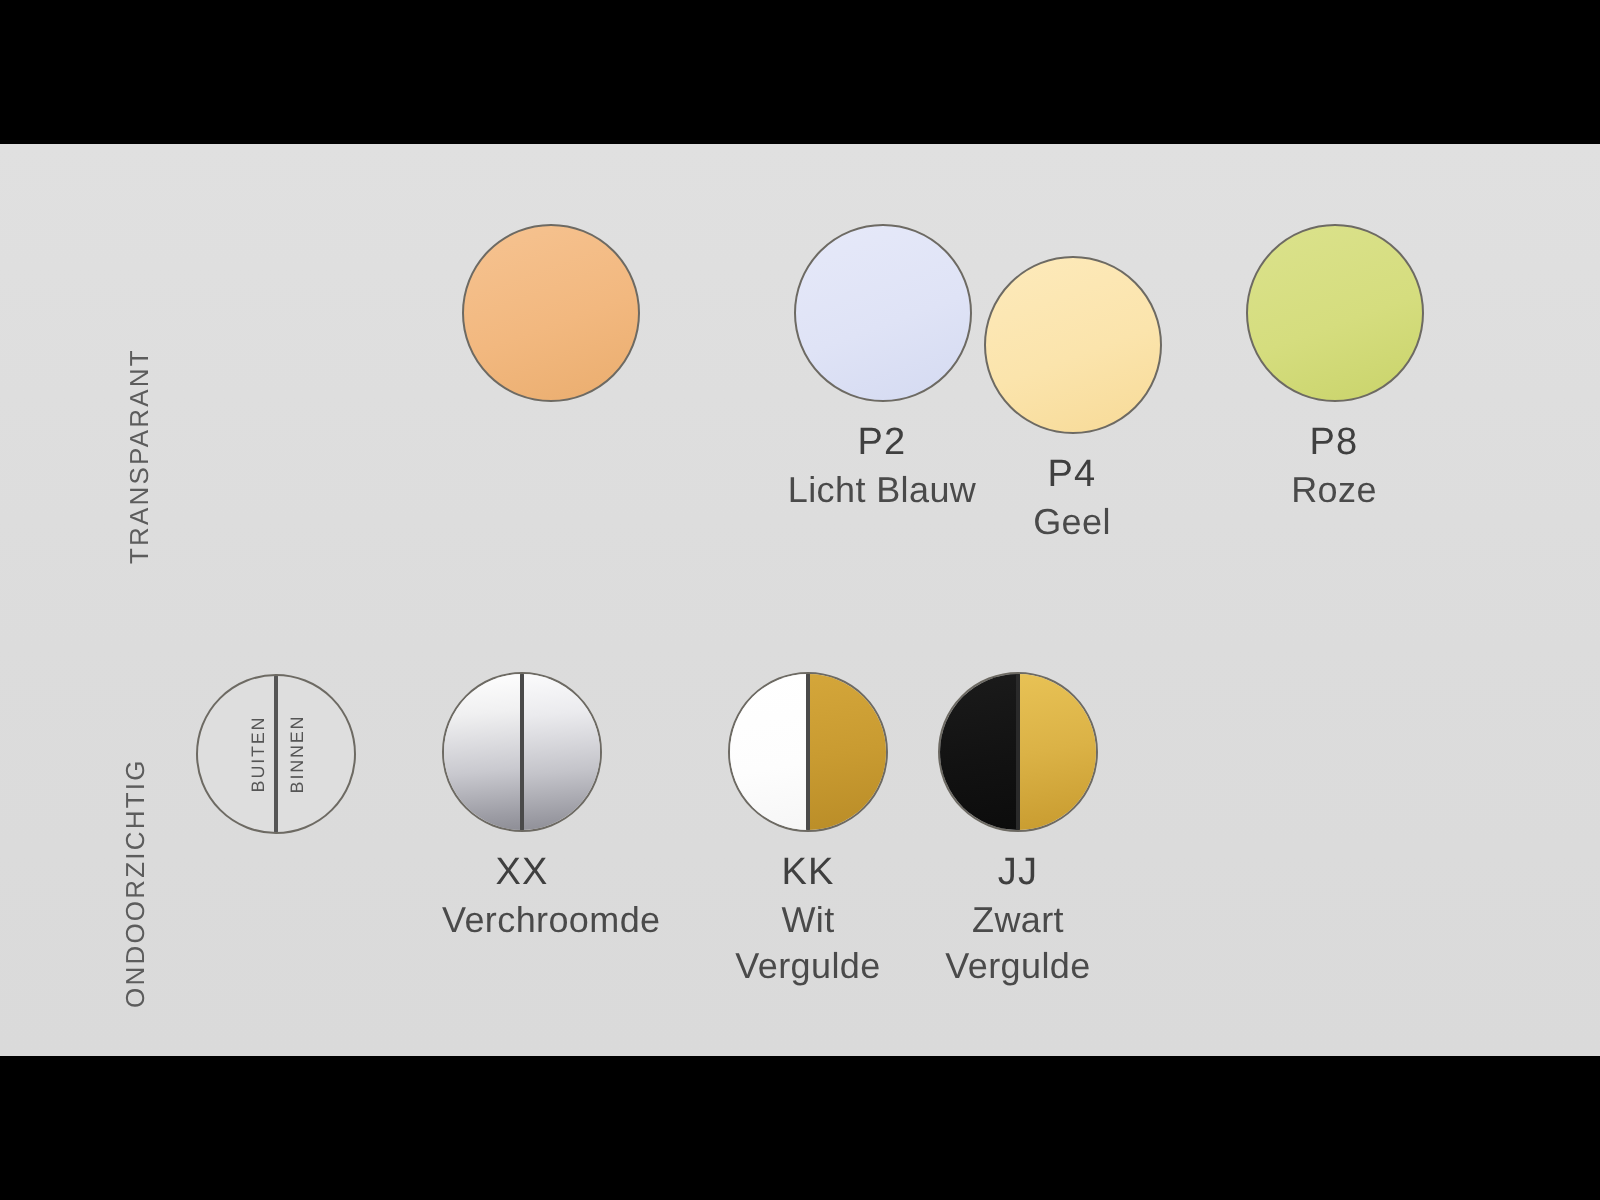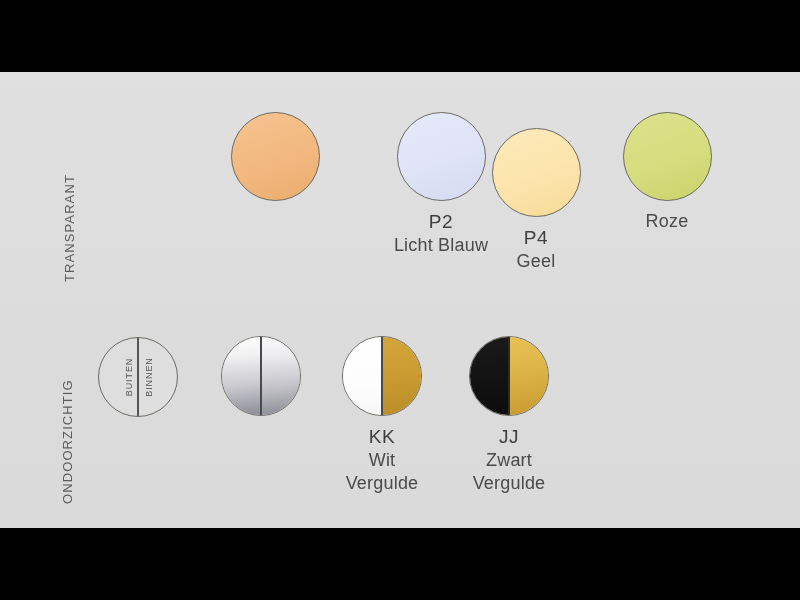--- a/index.html
+++ b/index.html
@@ -192,41 +192,46 @@
       <div class="disc disc-ring" style="background:linear-gradient(160deg,#fdeabb 0%,#fbe4ac 55%,#f7da97 100%);"></div>
       <div class="caption">
         <div class="code">P4</div>
         <div class="name">Geel</div>
       </div>
     </div>
 
     <div class="swatch row-top" style="left:618px; top:40px; width:98px;">
       <div class="disc disc-ring" style="background:linear-gradient(160deg,#dbe28c 0%,#d5dd7e 55%,#c9d36a 100%);"></div>
       <div class="caption">
+        <div class="code">P8</div>
         <div class="name">Roze</div>
       </div>
     </div>
 
     <div class="swatch row-bottom" style="left:98px; top:265px; width:80px;">
       <div class="disc disc-ring" id="legend-disc">
         <div class="legend-divider"></div>
         <div class="legend-word" id="legend-buiten">BUITEN</div>
         <div class="legend-word" id="legend-binnen">BINNEN</div>
       </div>
     </div>
 
     <div class="swatch row-bottom" style="left:221px; top:264px; width:80px;">
       <div class="disc disc-ring">
         <div class="half left" style="background:linear-gradient(175deg,#ffffff 0%,#f0f0f1 26%,#c9c9cf 62%,#9c9ca4 90%,#8e8e96 100%);"></div>
         <div class="half right" style="background:linear-gradient(175deg,#fbfbfc 0%,#ebebee 26%,#c4c4ca 62%,#9a9aa2 90%,#8c8c94 100%);"></div>
         <div class="divider"></div>
       </div>
-    </div>
-
-    <div class="swatch row-bottom" style="left:342px; top:264px; width:80px;">
+      <div class="caption">
+        <div class="code">XX</div>
+        <div class="name" style="white-space:nowrap;">Verchroomde</div>
+      </div>
+    </div>
+
+    <div class="swatch row-bottom" style="left:364px; top:264px; width:80px;">
       <div class="disc disc-ring">
         <div class="half left" style="background:linear-gradient(170deg,#ffffff 0%,#fdfdfd 60%,#f6f6f6 100%);"></div>
         <div class="half right" style="background:linear-gradient(170deg,#d4a63a 0%,#c99b31 50%,#b98c27 100%);"></div>
         <div class="divider"></div>
       </div>
       <div class="caption">
         <div class="code">KK</div>
         <div class="name">Wit</div>
         <div class="name">Vergulde</div>
       </div>

